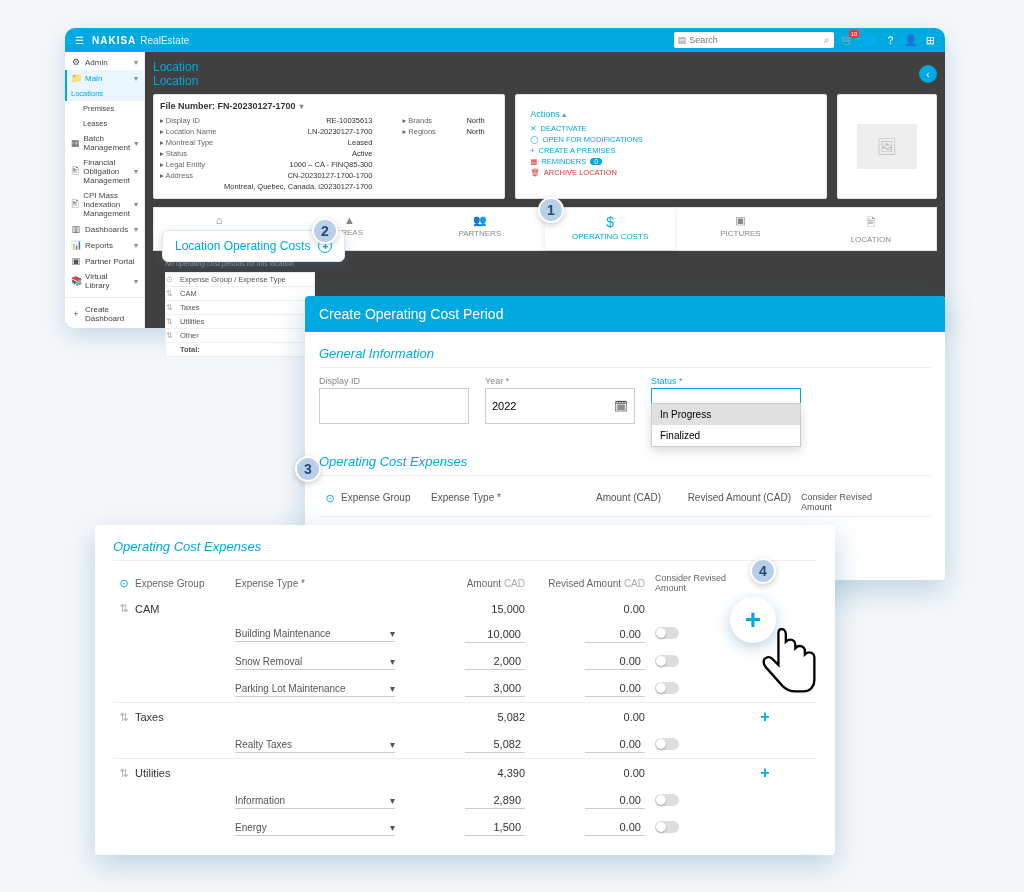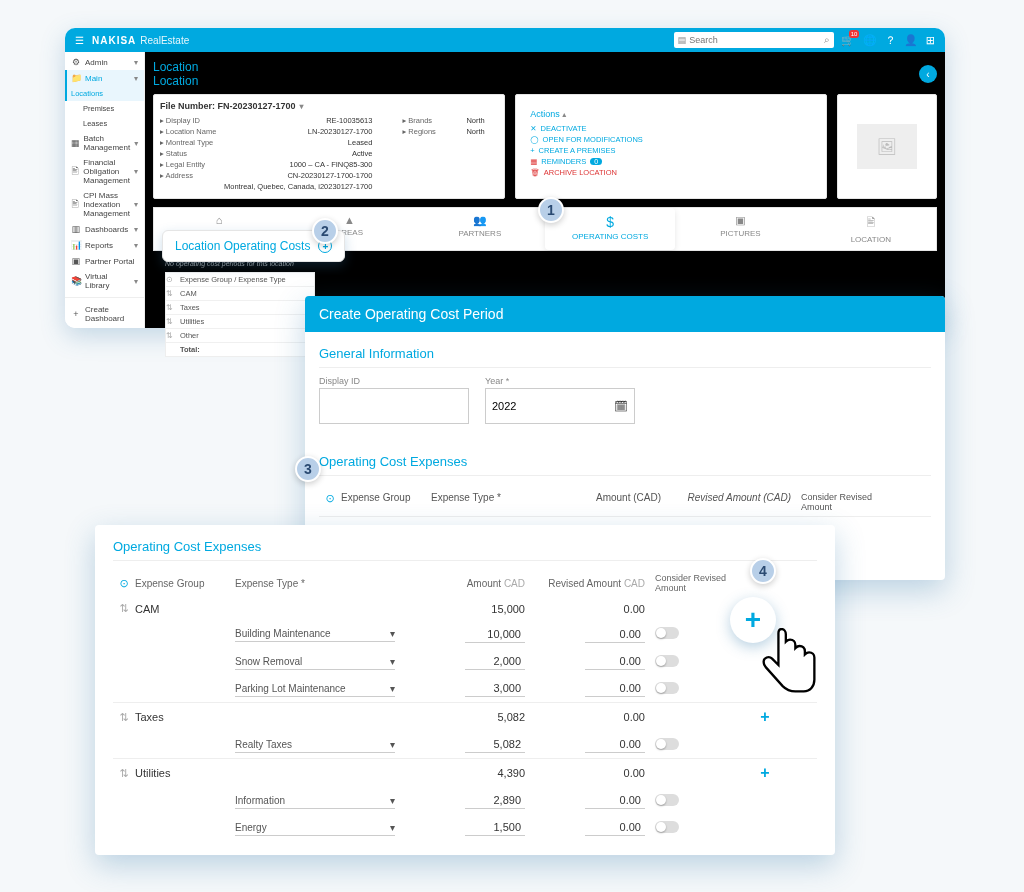--- a/index.html
+++ b/index.html
@@ -21,21 +21,21 @@
 .appbody { display: flex; height: calc(100% - 24px); }
 .sidenav { width: 80px; background: #fff; border-right: 1px solid #eee; font-size: 8px; color: #444; padding-top: 2px; }
 .sidenav .item { display: flex; align-items: center; padding: 3px 6px; gap: 4px; cursor: pointer; }
 .sidenav .item .ic { width: 10px; text-align: center; color: #555; font-size: 9px; }
 .sidenav .item .lbl { flex: 1; }
 .sidenav .item .chev { color: #888; font-size: 8px; }
 .sidenav .item.active { background: #e9f6fd; color: #00a9e0; border-left: 2px solid #00a9e0; padding-left: 4px; }
 .sidenav .sub { padding-left: 18px; font-size: 7.5px; }
 .sidenav .sub.active { color: #00a9e0; }
 
-.maincol { flex: 1; background: #000000; padding: 8px; overflow: hidden; }
+.maincol { flex: 1; background: #404040; padding: 8px; overflow: hidden; }
 .pagehdr { color: #00a9e0; font-size: 12px; }
 .infocards { display: flex; gap: 10px; margin-top: 6px; }
 .card { background: #fff; border: 1px solid #e5e5e5; border-radius: 2px; }
 .filecard { flex: 1.2; padding: 6px; font-size: 8px; color: #555; }
 .filehdr { font-weight: bold; color: #333; margin-bottom: 4px; font-size: 9px; display:flex; align-items:center; gap:4px; }
 .filecols { display: flex; gap: 30px; }
 .kv { display: flex; gap: 4px; padding: 1px 0; font-size: 7.5px; align-items: baseline; }
 .kv .k { color: #666; min-width: 60px; }
 .kv .v { color: #333; text-align:right; flex:1; }
 .actioncard { flex: 1; padding: 14px; font-size: 8px; }
@@ -55,38 +55,38 @@
 .loc-row { padding:2px 0; font-size:7.5px; color:#555; display:flex; gap:4px; border-top:1px solid #f0f0f0; }
 .loc-row .sort { color:#aaa; font-size:8px; width:10px; }
 
 
 .stepbadge { position: absolute; width: 26px; height: 26px; border-radius: 50%; background: #b8cfe8; color: #2a4a72; display: flex; align-items: center; justify-content: center; font-weight: bold; font-size: 14px; border: 2px solid #fff; box-shadow: 0 2px 6px rgba(0,0,0,.2); z-index: 50; }
 
 
 .createmodal { position:absolute; left:305px; top:296px; width:640px; background:#fff; border-radius:4px; box-shadow:0 10px 30px rgba(50,120,170,.3); z-index:20; overflow:hidden; }
 .modalhdr { background:#00a9e0; color:#fff; padding:10px 14px; font-size:14px; }
 .modalbody { padding:10px 14px; font-size:11px; }
-.sectitle { color:#00a9e0; font-size:13px; margin:4px 0 8px; border-bottom:1px solid #eee; padding-bottom:6px; }
+.sectitle { color:#00a9e0; font-size:13px; margin:4px 0 8px; border-bottom:1px solid #eee; padding-bottom:6px;font-style:italic; }
 .formrow { display:flex; gap:16px; align-items:flex-end; }
 .fld { display:flex; flex-direction:column; }
 .fld .lbl { font-size:9px; color:#888; margin-bottom:2px; }
 .fld .inp { border:1px solid #ccc; height:36px; padding:0 6px; font-size:11px; width:150px; display:flex; align-items:center; justify-content:space-between; }
 .fld .inp.sel { border:1px solid #00a9e0; }
 .dropdown-open { position:relative; }
 .dd-list { position:absolute; top:27px; left:0; right:0; background:#fff; border:1px solid #ccc; font-size:10px; z-index:30; box-shadow:0 4px 10px rgba(0,0,0,.15); }
 .dd-item { padding:5px 8px; }
 .dd-item.hl { background:#e0e0e0; }
 .opcost-tbl { margin-top:12px; }
 .opc-hdr { display:flex; font-size:10px; color:#555; padding:4px 0; border-bottom:1px solid #eee; }
 .opc-row { display:flex; font-size:10px; color:#333; padding:6px 0; align-items:center; }
 .c-col { color:#aaa; width:22px; text-align:center; font-size:11px; }
 .c-grp { width:90px; }
 .c-type { width:130px; }
 .c-amt { width:110px; text-align:right; padding-right:10px; }
-.c-rev { width:130px; text-align:right; padding-right:10px;font-style:italic; }
+.c-rev { width:130px; text-align:right; padding-right:10px; }
 .c-con { width:90px; font-size:9px; }
 .type-sel { border-bottom:1px solid #ccc; width:120px; display:flex; justify-content:space-between; align-items:center; font-size:10px; color:#555; padding:2px 0; }
 .amt-inline { border-bottom:1px solid #ccc; display:inline-block; min-width:60px; text-align:right; padding:2px 4px; }
 .toggle { width:24px; height:12px; background:#ddd; border-radius:6px; position:relative; display:inline-block; }
 .toggle::after { content:''; width:10px; height:10px; background:#fff; border-radius:50%; position:absolute; top:1px; left:1px; box-shadow:0 1px 2px rgba(0,0,0,.3); }
 
 
 .expenses-panel { position:absolute; left:95px; top:525px; width:740px; background:#fff; border-radius:4px; box-shadow:0 10px 30px rgba(50,120,170,.3); z-index:25; padding:14px 18px; }
 .expenses-panel .sectitle { margin-top:0; }
 .exp-hdr { display:flex; font-size:10px; color:#666; padding:4px 0; align-items:center; }
@@ -335,20 +335,31 @@
         <span class="lbl">Display ID</span>
         <div class="inp"></div>
       </div>
       <div class="fld">
         <span class="lbl">Year *</span>
         <div class="inp">
             <span>2022</span>
             <span>🗓</span>
           </div>
       </div>
+      <div class="fld dropdown-open">
+        <span class="lbl" style="color:#00a9e0">Status *</span>
+        <div class="inp sel">
+            <span></span>
+            <span>▴</span>
+          </div>
+        <div class="dd-list">
+          <div class="dd-item hl">In Progress</div>
+          <div class="dd-item">Finalized</div>
+        </div>
+      </div>
     </div>
     <div class="sectitle" style="margin-top:30px">Operating Cost Expenses</div>
     <div class="opcost-tbl">
       <div class="opc-hdr">
         <span class="c-col" style="color:#00a9e0">⊙</span>
         <span class="c-grp">Expense Group</span>
         <span class="c-type">Expense Type *</span>
         <span class="c-amt">Amount (CAD)</span>
         <span class="c-rev">Revised Amount (CAD)</span>
         <span class="c-con">Consider Revised Amount</span>

